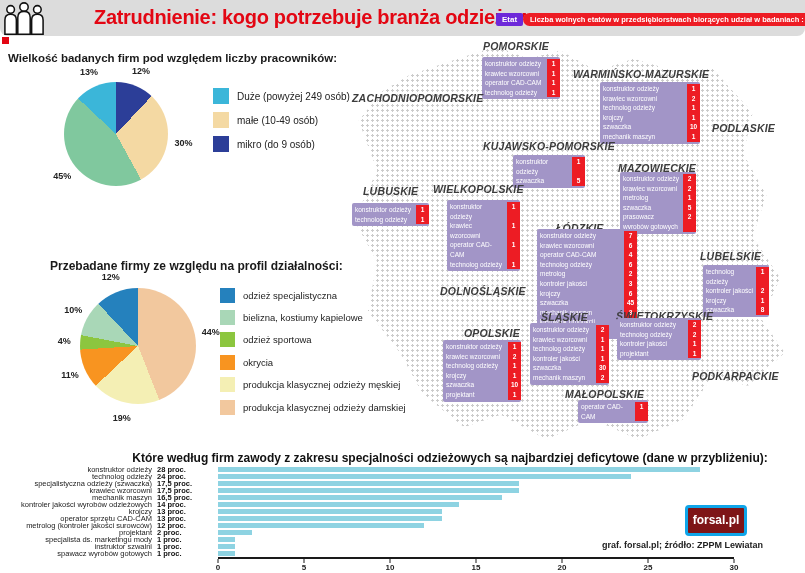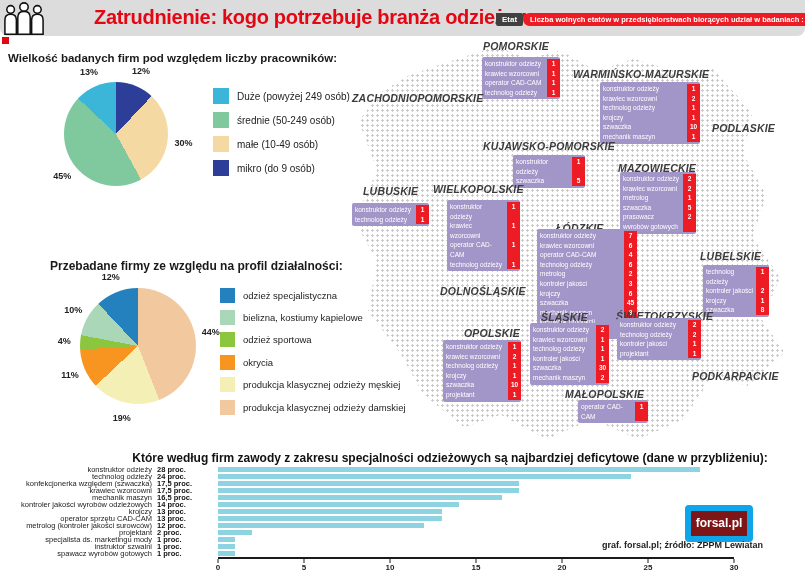--- a/index.html
+++ b/index.html
@@ -5,21 +5,21 @@
   html,body{margin:0;padding:0;background:#fff;}
   .canvas{position:relative;width:805px;height:573px;background:#fff;overflow:hidden;
           font-family:"Liberation Sans",sans-serif;}
   
   .header{position:absolute;left:0;top:0;width:805px;height:36px;background:#dcdcdc;
           border-radius:0 0 8px 8px;}
   .people-icon{position:absolute;left:3px;top:1px;width:42px;height:36px;}
   .app-title{position:absolute;left:48px;top:6px;font-size:20px;font-weight:bold;color:#e30613;
              white-space:nowrap;letter-spacing:-0.3px;margin-left:46px;}
   .etat-badge{position:absolute;left:496px;top:13px;height:13px;line-height:13px;padding:0 6px;
-              background:#404040;color:#fff;font-size:8px;font-weight:bold;border-radius:2px;}
+              background:#6d28d9;color:#fff;font-size:8px;font-weight:bold;border-radius:2px;}
   .etat-note{position:absolute;left:523px;top:13px;height:13px;line-height:13px;padding:0 7px;
              background:#ed1c24;color:#fff;font-size:7.5px;font-weight:bold;border-radius:7px;white-space:nowrap;}
   .red-accent{position:absolute;left:2px;top:37px;width:7px;height:7px;background:#e30613;}
   
   .sec-title{position:absolute;font-weight:bold;color:#1a1a1a;white-space:nowrap;}
   #pie1-title{left:8px;top:52px;font-size:11.5px;text-align:right;}
   #pie2-title{left:50px;top:259px;font-size:12px;}
   
   .pie-wrap{position:absolute;}
   #pie1-wrap{left:18px;top:72px;width:205px;height:140px;}
@@ -56,21 +56,21 @@
   .bar-row{display:flex;align-items:center;height:7px;}
   .bar-cat{width:152px;flex:0 0 152px;text-align:right;font-size:7.5px;color:#222;white-space:nowrap;}
   .bar-valcol{width:66px;flex:0 0 66px;box-sizing:border-box;padding-left:5px;font-size:7.5px;font-weight:bold;color:#111;white-space:nowrap;}
   .bar-track{flex:1;height:5.6px;position:relative;}
   .bar-fill{height:100%;background:#8ed3e2;}
   #axis{position:absolute;left:218px;top:557px;width:516px;border-top:2px solid #1a1a1a;}
   .axis-tick{position:absolute;top:0;width:1px;height:4px;background:#1a1a1a;transform:translateX(-0.5px);}
   .axis-tick-label{position:absolute;top:4px;font-size:8px;font-weight:bold;color:#222;transform:translateX(-50%);}
   
   .forsal-logo{position:absolute;left:685px;top:505px;width:56px;height:25px;background:#7e1517;
-               border:6px solid #0ea5e9;border-radius:4px;color:#fff;font-size:12px;font-weight:bold;
+               border:3px solid #0ea5e9;border-radius:4px;color:#fff;font-size:12px;font-weight:bold;
                text-align:center;line-height:25px;}
   .credit{position:absolute;right:42px;top:540px;font-size:9px;font-weight:bold;color:#222;white-space:nowrap;}
 </style>
 </head>
 <body>
 
 <div class="canvas">
 
   <div class="header"></div>
   <svg class="people-icon" viewBox="0 0 44 36">
@@ -95,24 +95,20 @@
       <span class="pie-pct" style="left: 165.464px; top: 70.5227px;">30%</span>
       <span class="pie-pct" style="left: 44.2695px; top: 103.678px;">45%</span>
       <span class="pie-pct" style="left: 70.9939px; top: -0.407315px;">13%</span>
     </div>
   <div class="legend" id="legend1">
       <div class="legend-item">
         <span class="swatch" style="background: rgb(59, 182, 217);"></span>
         <span>Duże (powyżej 249 osób)</span>
       </div>
       <div class="legend-item">
-        <span class="swatch" style="background: rgb(128, 200, 158);"></span>
-        <span>średnie (50-249 osób)</span>
-      </div>
-      <div class="legend-item">
         <span class="swatch" style="background: rgb(244, 217, 163);"></span>
         <span>małe (10-49 osób)</span>
       </div>
       <div class="legend-item">
         <span class="swatch" style="background: rgb(44, 62, 152);"></span>
         <span>mikro (do 9 osób)</span>
       </div>
     </div>
 
   <div class="sec-title" id="pie2-title">Przebadane firmy ze względu na profil działalności:</div>
@@ -426,21 +422,21 @@
         </div>
       </div>
       <div class="bar-row">
         <span class="bar-cat">technolog odzieży</span>
         <span class="bar-valcol">24 proc.</span>
         <div class="bar-track">
           <div class="bar-fill" style="width: 80%;"></div>
         </div>
       </div>
       <div class="bar-row">
-        <span class="bar-cat">konfekcjonerka względem (szwaczka)</span>
+        <span class="bar-cat">specjalistyczna odzieży (szwaczka)</span>
         <span class="bar-valcol">17,5 proc.</span>
         <div class="bar-track">
           <div class="bar-fill" style="width: 58.3333%;"></div>
         </div>
       </div>
       <div class="bar-row">
         <span class="bar-cat">krawiec wzorcowni</span>
         <span class="bar-valcol">17,5 proc.</span>
         <div class="bar-track">
           <div class="bar-fill" style="width: 58.3333%;"></div>

